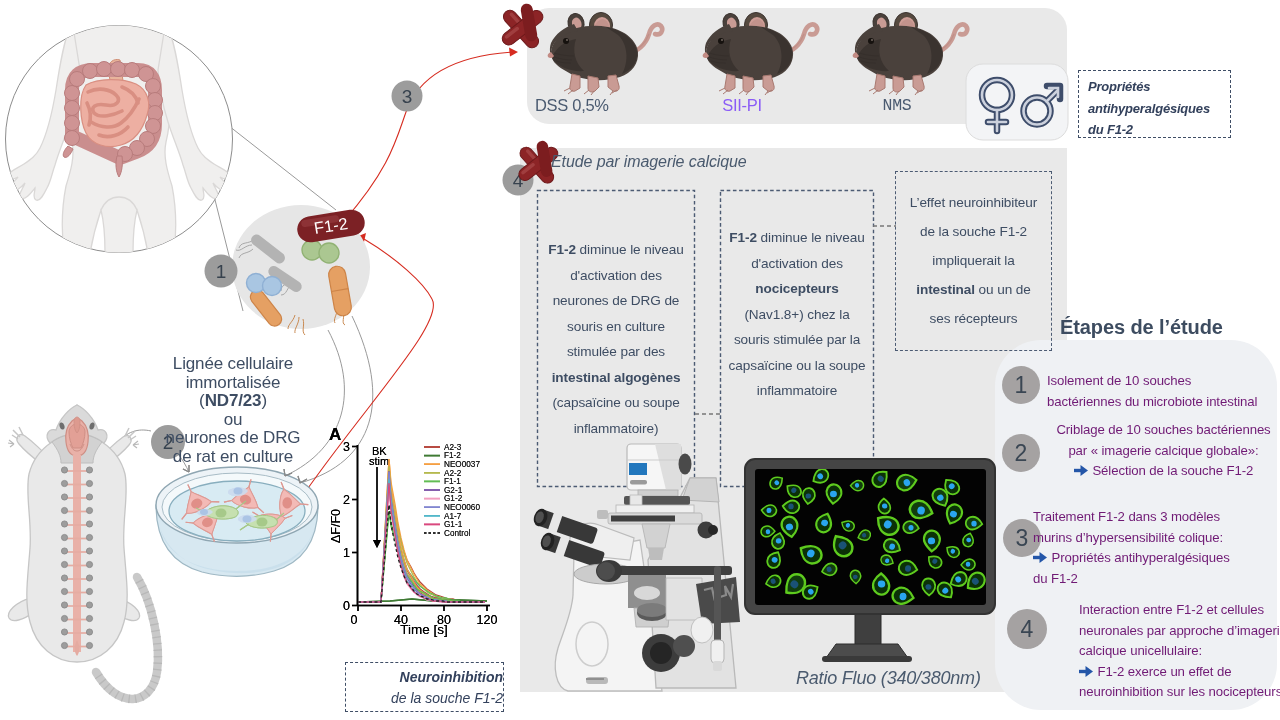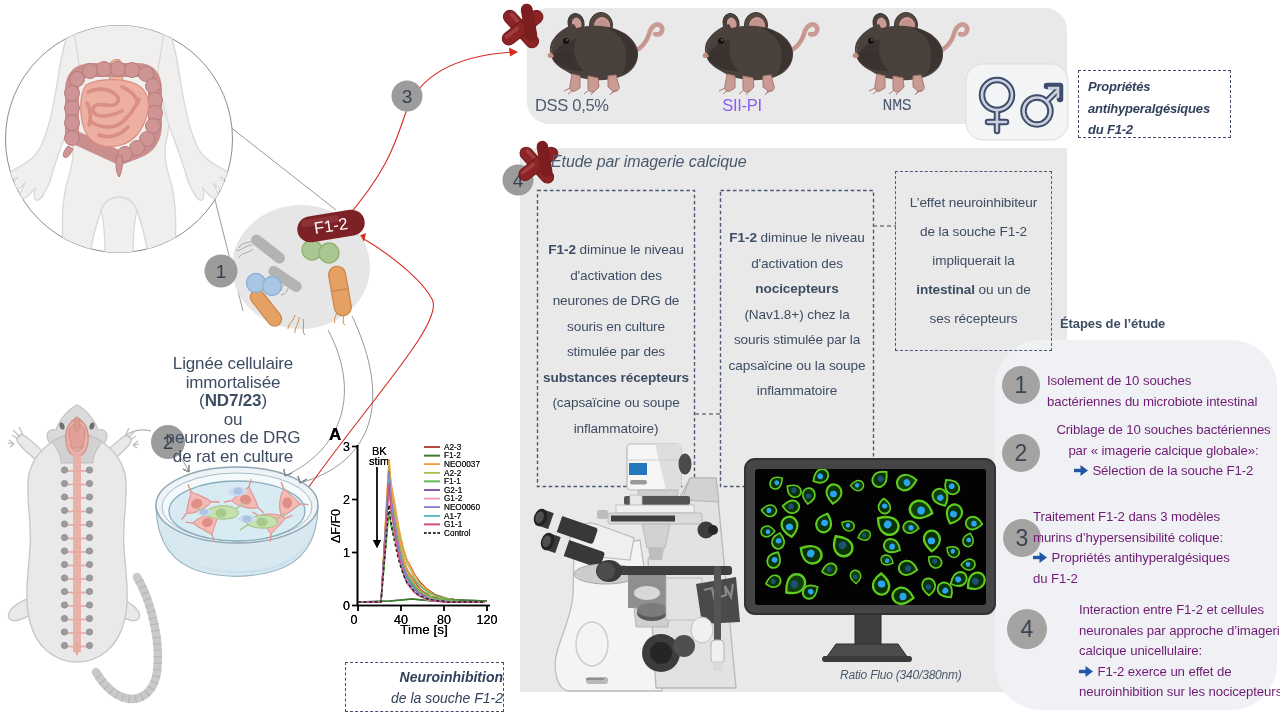--- a/index.html
+++ b/index.html
@@ -762,27 +762,27 @@
         </g>
 </g>
 </g>
 </svg>
 
 <div class="abs navy" style="left:150px;top:355px;width:166px;text-align:center;font-size:17px;letter-spacing:-0.15px;line-height:18.5px;">Lignée cellulaire<br>immortalisée (<b>ND7/23</b>)<br>ou<br>neurones de DRG<br>de rat en culture</div>
 <div class="abs navy" style="left:551px;top:153px;font-size:16px;font-style:italic;color:#4a5a6e;letter-spacing:-0.1px;">Etude par imagerie calcique</div>
 <div class="abs navy" style="left:535px;top:96px;width:100px;font-size:16.5px;letter-spacing:-0.3px;color:#4a5a70;">DSS 0,5%</div>
 <div class="abs navy" style="left:692px;top:96px;width:100px;text-align:center;font-size:16.5px;letter-spacing:-0.3px;color:#8b5cf6;">SII-PI</div>
 <div class="abs navy" style="left:847px;top:96px;width:100px;text-align:center;font-size:16.5px;letter-spacing:-0.3px;color:#4a5a70;font-family:Liberation Mono, monospace;">NMS</div>
-<div class="abs" style="left:796px;top:668px;font-size:12px;letter-spacing:-0.2px;font-style:italic;color:#4a5a6e;margin-left:44px;">Ratio Fluo (340/380nm)</div>
-<div class="abs navy" style="left:530px;top:190px;width:172px;text-align:center;font-size:13.6px;letter-spacing:-0.1px;line-height:25.5px;padding-top:47px;"><b>F1-2</b> diminue le niveau<br>d'activation des<br>neurones de DRG de<br>souris en culture<br>stimulée par des<br><b>substances récepteurs</b><br>(capsaïcine ou soupe<br>inflammatoire)</div>
+<div class="abs" style="left:796px;top:668px;font-size:18px;letter-spacing:-0.2px;font-style:italic;color:#4a5a6e;">Ratio Fluo (340/380nm)</div>
+<div class="abs navy" style="left:530px;top:190px;width:172px;text-align:center;font-size:13.6px;letter-spacing:-0.1px;line-height:25.5px;padding-top:47px;"><b>F1-2</b> diminue le niveau<br>d'activation des<br>neurones de DRG de<br>souris en culture<br>stimulée par des<br><b>intestinal algogènes</b><br>(capsaïcine ou soupe<br>inflammatoire)</div>
 <div class="abs navy" style="left:713px;top:190px;width:168px;text-align:center;font-size:13.6px;letter-spacing:-0.1px;line-height:25.5px;padding-top:35px;"><b>F1-2</b> diminue le niveau<br>d'activation des<br><b>nocicepteurs</b><br>(Nav1.8+) chez la<br>souris stimulée par la<br>capsaïcine ou la soupe<br>inflammatoire</div>
 <div class="dashbox" style="left:895px;top:171px;width:155px;height:162px;font-size:13.6px;letter-spacing:-0.1px;line-height:29px;padding-top:16px;">L’effet neuroinhibiteur<br>de la souche F1-2<br>impliquerait la<br><b>intestinal</b> ou un de<br>ses récepteurs</div>
 <div class="dashbox2" style="left:1078px;top:70px;width:142px;height:61px;text-align:left;padding:5px 0 0 9px;font-size:13px;letter-spacing:-0.2px;line-height:21.5px;font-style:italic;font-weight:bold;">Propriétés antihyperalgésiques<br>du F1-2</div>
 <div class="dashbox2" style="left:345px;top:662px;width:157px;height:44px;font-size:14px;line-height:21px;padding-top:4px;"><b><i>Neuroinhibition</i></b><br><i>de la souche F1-2</i></div>
-<div class="abs" style="left:1060px;top:316px;font-size:13px;font-weight:bold;color:#3d4c60;letter-spacing:-0.1px;">Étapes de l’étude</div>
+<div class="abs" style="left:1060px;top:316px;font-size:20px;font-weight:bold;color:#3d4c60;letter-spacing:-0.1px;">Étapes de l’étude</div>
 <div class="step" style="left:1047px;top:371px;width:233px;">Isolement de 10 souches<br>bactériennes du microbiote intestinal</div>
 <div class="step" style="left:1047px;top:420px;width:233px;text-align:center;">Criblage de 10 souches bactériennes par «&nbsp;imagerie calcique globale»:<br><svg width="15" height="11" style="vertical-align:-1px">
       <path d="M0 5.5 H8" stroke="#2456a8" stroke-width="3.4"></path>
       <path d="M6.5 0 L14 5.5 L6.5 11 Z" fill="#2456a8"></path>
     </svg> Sélection de la souche F1-2</div>
 <div class="step" style="left:1033px;top:507px;width:233px;">Traitement F1-2 dans 3 modèles<br>murins d’hypersensibilité colique:<br><svg width="15" height="11" style="vertical-align:-1px">
       <path d="M0 5.5 H8" stroke="#2456a8" stroke-width="3.4"></path>
       <path d="M6.5 0 L14 5.5 L6.5 11 Z" fill="#2456a8"></path>
     </svg> Propriétés antihyperalgésiques<br>du F1-2</div>
 <div class="step" style="left:1047px;top:600px;width:233px;margin-left:32px;">Interaction entre F1-2 et cellules<br>neuronales par approche d’imagerie<br>calcique unicellulaire:<br><svg width="15" height="11" style="vertical-align:-1px">

